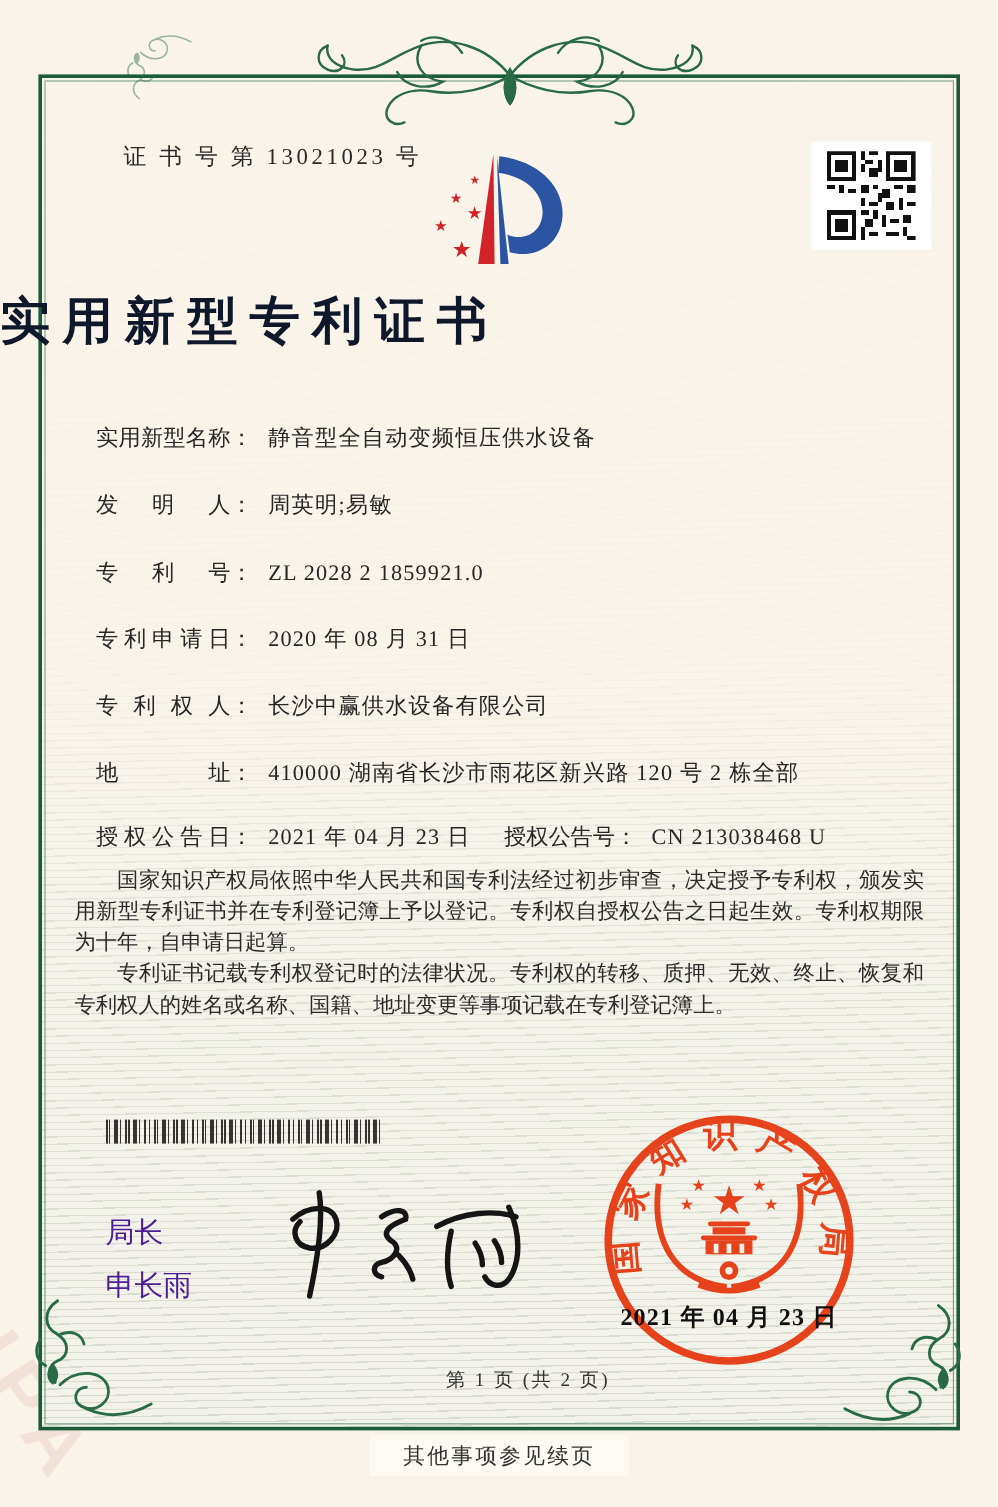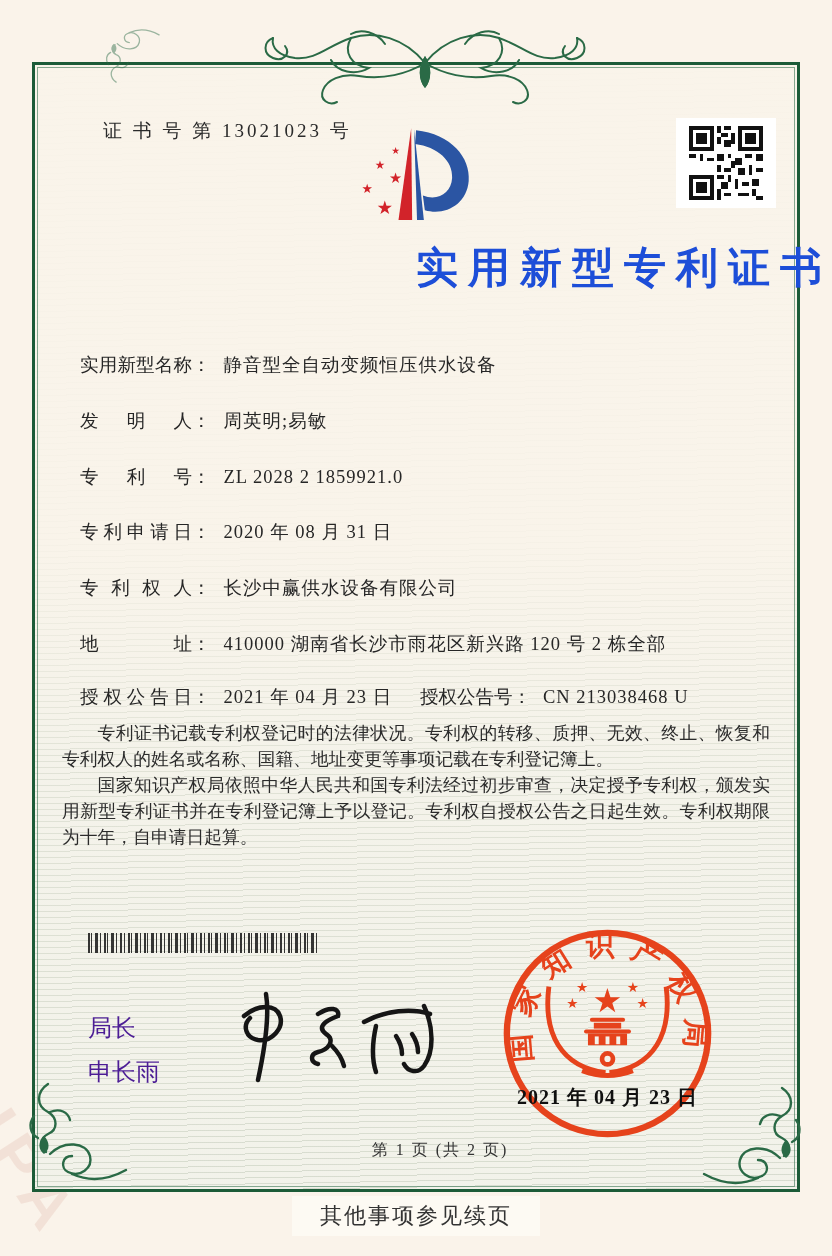--- a/index.html
+++ b/index.html
@@ -22,22 +22,22 @@
       white-space:nowrap;pointer-events:none;}
   .wm2{color:rgba(205,192,170,.42);}
   .wm3{color:rgba(184,198,178,.38);}
   .wm4{color:rgba(226,184,172,.30);}
 
   .certno{position:absolute;left:80px;top:118px;font-size:19px;letter-spacing:3px;color:#2a2a2a;margin-left:23px;}
   .qrbox{position:absolute;left:676px;top:118px;width:100px;height:90px;background:#fff;
          display:flex;align-items:center;justify-content:center;}
   .logo{position:absolute;left:340px;top:124px;}
 
-  .title{position:absolute;left:0;top:240px;width:100%;text-align:right;font-size:42px;
-         font-weight:bold;letter-spacing:10px;color:#1d4ed8;}
+  .title{position:absolute;left:0;top:240px;width:100%;text-align:left;font-size:42px;
+         font-weight:bold;letter-spacing:10px;color:#0f172a;}
 
   .frow{position:absolute;left:80px;width:700px;font-size:18.5px;white-space:nowrap;color:#262626;}
   .flabel{display:inline-block;width:112px;text-align:justify;text-align-last:justify;vertical-align:bottom;}
   .fvalue{margin-left:13px;letter-spacing:1px;}
   .pair2{position:absolute;left:340px;top:0;}
   .pair2 .fvalue{margin-left:12px;}
 
   .paras{position:absolute;left:62px;top:720px;width:708px;font-size:17.8px;line-height:26px;
          text-align:justify;color:#2b2b2b;}
   .paras p{margin:0;text-indent:2em;}
@@ -58,21 +58,21 @@
   .director{position:absolute;left:88px;top:1006px;font-size:24px;color:#4c1d95;line-height:44px;}
   .sig{position:absolute;left:214px;top:988px;}
 
   .seal{position:absolute;left:500px;top:926px;opacity:.95;}
   .sealdate{position:absolute;left:505px;top:1084px;width:205px;text-align:center;font-size:20px;
             font-weight:bold;letter-spacing:1px;color:#101010;z-index:5;}
 
   .pagefoot{position:absolute;left:0;top:1140px;width:100%;text-align:center;font-size:16px;
             letter-spacing:2px;color:#333;padding-left:24px;}
   .note{position:absolute;left:50%;transform:translateX(-50%);top:1196px;background:#fdfaf3;
-        padding:5px 28px;font-size:22px;letter-spacing:2px;color:#333;white-space:nowrap;}
+        padding:5px 28px;font-size:18px;letter-spacing:2px;color:#333;white-space:nowrap;}
 
   .orn{position:absolute;pointer-events:none;}
 </style>
 </head>
 <body>
 
 <div class="page">
 
   <svg width="0" height="0" style="position:absolute">
     <defs>
@@ -164,22 +164,22 @@
     <span class="flabel">地址</span><span>：</span><span class="fvalue">410000  湖南省长沙市雨花区新兴路 120 号 2 栋全部</span>
   </div>
   <div class="frow" style="top:684px">
     <span class="flabel">授权公告日</span><span>：</span><span class="fvalue">2021 年 04 月 23 日</span>
     <span class="pair2">
       <span>授权公告号</span><span>：</span><span class="fvalue">CN 213038468 U</span>
     </span>
   </div>
 
   <div class="paras">
+    <p>国家知识产权局依照中华人民共和国专利法经过初步审查，决定授予专利权，颁发实用新型专利证书并在专利登记簿上予以登记。专利权自授权公告之日起生效。专利权期限为十年，自申请日起算。</p>
     <p>专利证书记载专利权登记时的法律状况。专利权的转移、质押、无效、终止、恢复和专利权人的姓名或名称、国籍、地址变更等事项记载在专利登记簿上。</p>
-    <p>国家知识产权局依照中华人民共和国专利法经过初步审查，决定授予专利权，颁发实用新型专利证书并在专利登记簿上予以登记。专利权自授权公告之日起生效。专利权期限为十年，自申请日起算。</p>
   </div>
 
   <div class="barcode"></div>
 
   <div class="director sans">
     <div>局长</div>
     <div>申长雨</div>
   </div>
 
   <svg class="sig" width="240" height="95" viewBox="0 0 240 95" fill="none" stroke="#151515" stroke-width="4.5" stroke-linecap="round">

